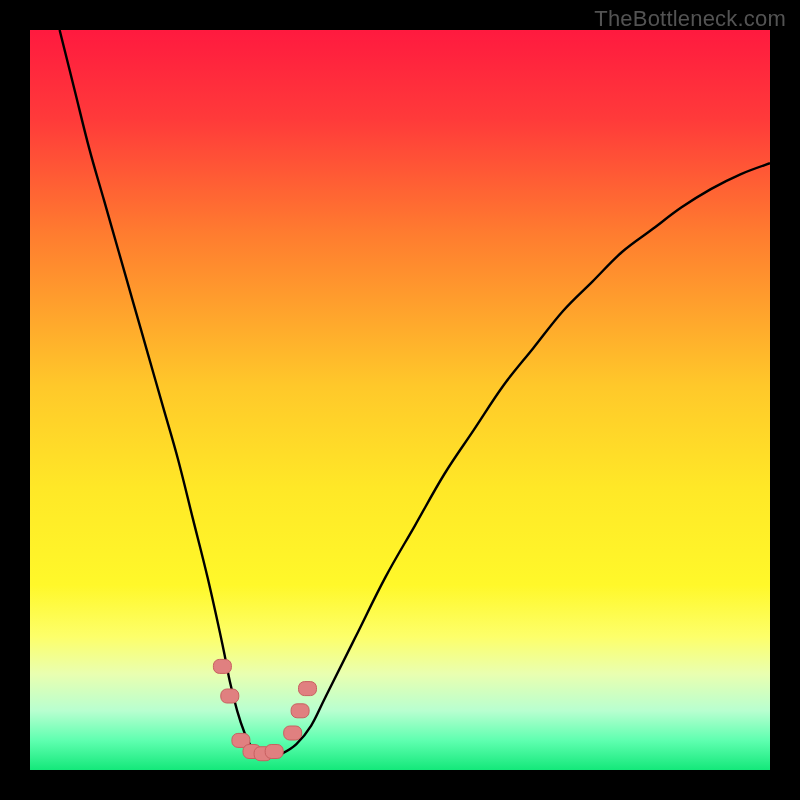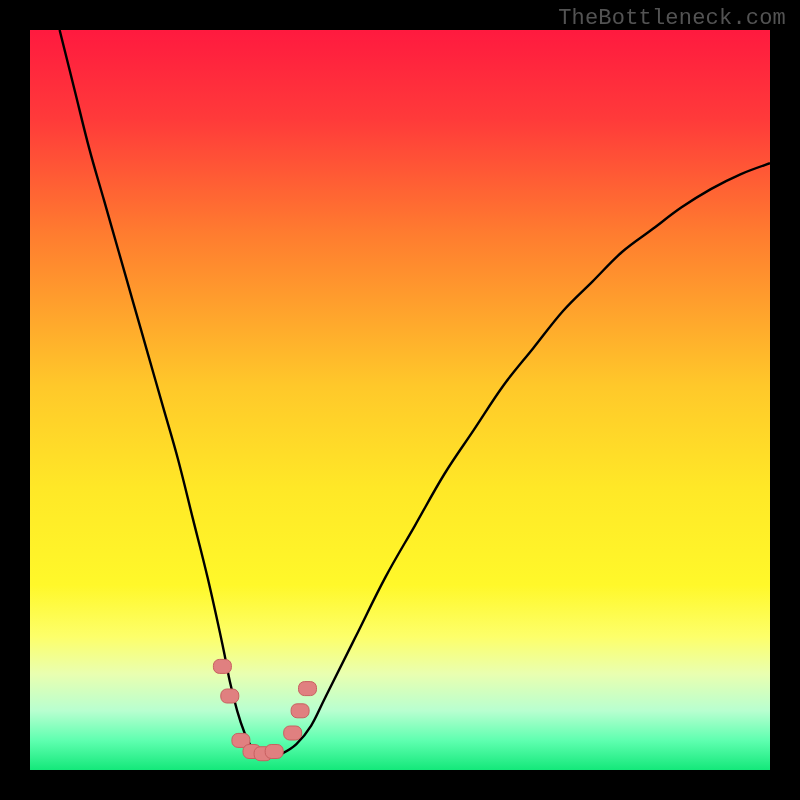--- a/index.html
+++ b/index.html
@@ -25,21 +25,21 @@
     width: 740px;
     height: 740px;
   }
   svg {
     display: block;
   }
   .watermark {
     position: absolute;
     top: 6px;
     right: 14px;
-    font-family: Liberation Mono, monospace;
+    font-family: Liberation Sans, sans-serif;
     font-size: 22px;
     color: #535353;
     letter-spacing: 0.2px;
     user-select: none;
     margin-left: 40px;
   }
 </style>
 </head>
 <body>
 

